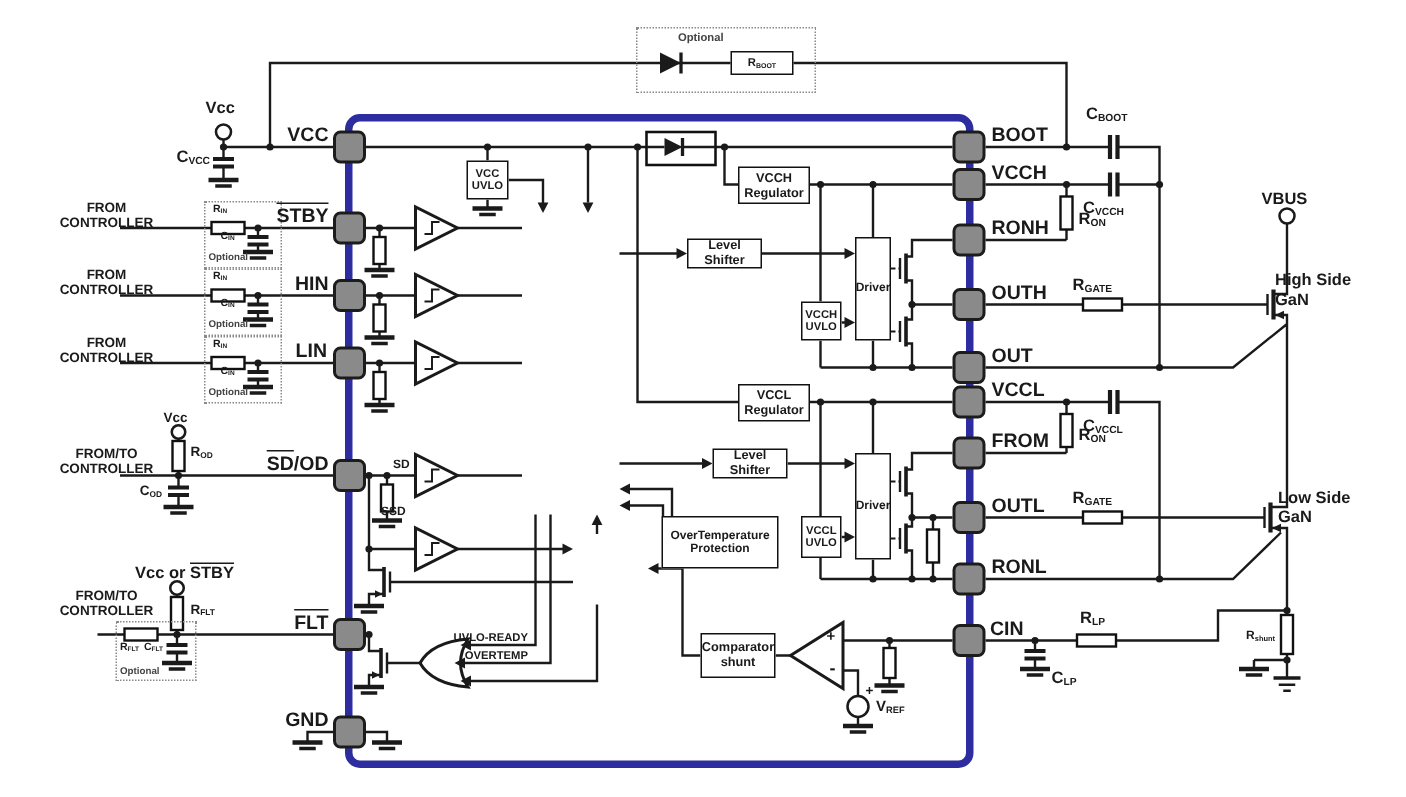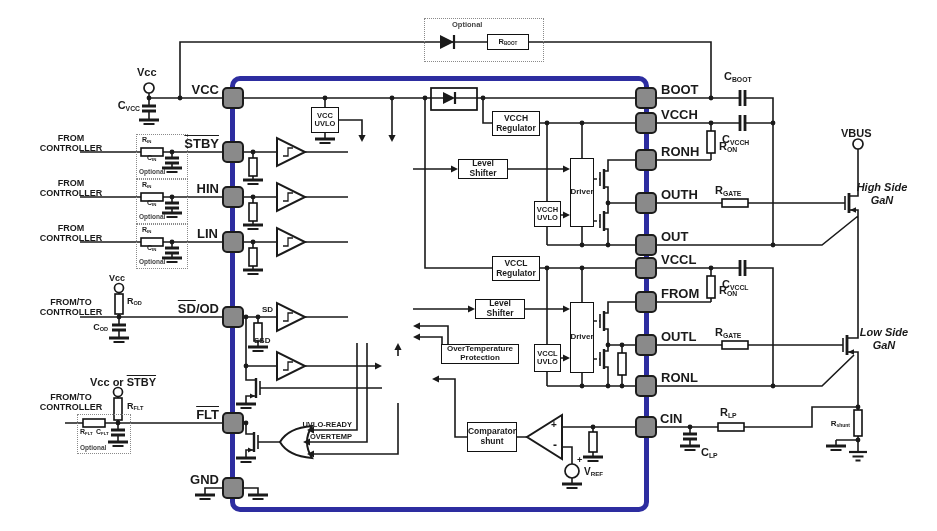--- a/index.html
+++ b/index.html
@@ -16,21 +16,21 @@
        border:2.6px solid #1c1c1c;box-sizing:border-box;z-index:4;}
   .lb{position:absolute;z-index:5;font-weight:600;white-space:nowrap;}
   .pl{width:80px;text-align:right;font-size:13px;}
   .pr{font-size:13px;}
   .fc{width:82px;text-align:center;font-size:9px;line-height:10px;}
   .cl{font-size:11px;}
   .cs{font-size:9px;}
   .cx{font-size:7px;}
   .sg{font-size:8px;}
   .tt{font-size:7.5px;color:#444;font-weight:600;}
-  .ctr{text-align:center;font-style:italic;}
+  .ctr{text-align:left;}
   sub{font-size:62%;line-height:0;vertical-align:-0.22em;}
   .ov{text-decoration:overline;}
 </style>
 </head>
 <body>
 
 <div id="stage">
 
 <svg id="wires" width="937" height="531" viewBox="0 0 937 531">
 
@@ -262,21 +262,21 @@
 <div class="blk" style="left:475px;top:299px;width:50px;height:20px;font-size:8.5px">
   <div>Level Shifter</div>
     </div>
 <div class="blk" style="left:534px;top:344px;width:27px;height:28px;font-size:7.5px">
   <div>VCCL</div>
       <div>UVLO</div>
     </div>
 <div class="blk" style="left:570px;top:302px;width:24px;height:71px;font-size:8px">
   <div>Driver</div>
     </div>
-<div class="blk" style="left:441px;top:344px;width:78px;height:20px;font-size:8px">
+<div class="blk" style="left:441px;top:344px;width:78px;height:35px;font-size:8px">
   <div>OverTemperature</div>
       <div>Protection</div>
     </div>
 <div class="blk" style="left:467px;top:422px;width:50px;height:30px;font-size:8.5px">
   <div>Comparator</div>
       <div>shunt</div>
     </div>
 <div class="blk" style="left:487px;top:34px;width:42px;height:16px;font-size:7.5px">
   <div><span>R</span><sub>BOOT</sub></div>
     </div>

